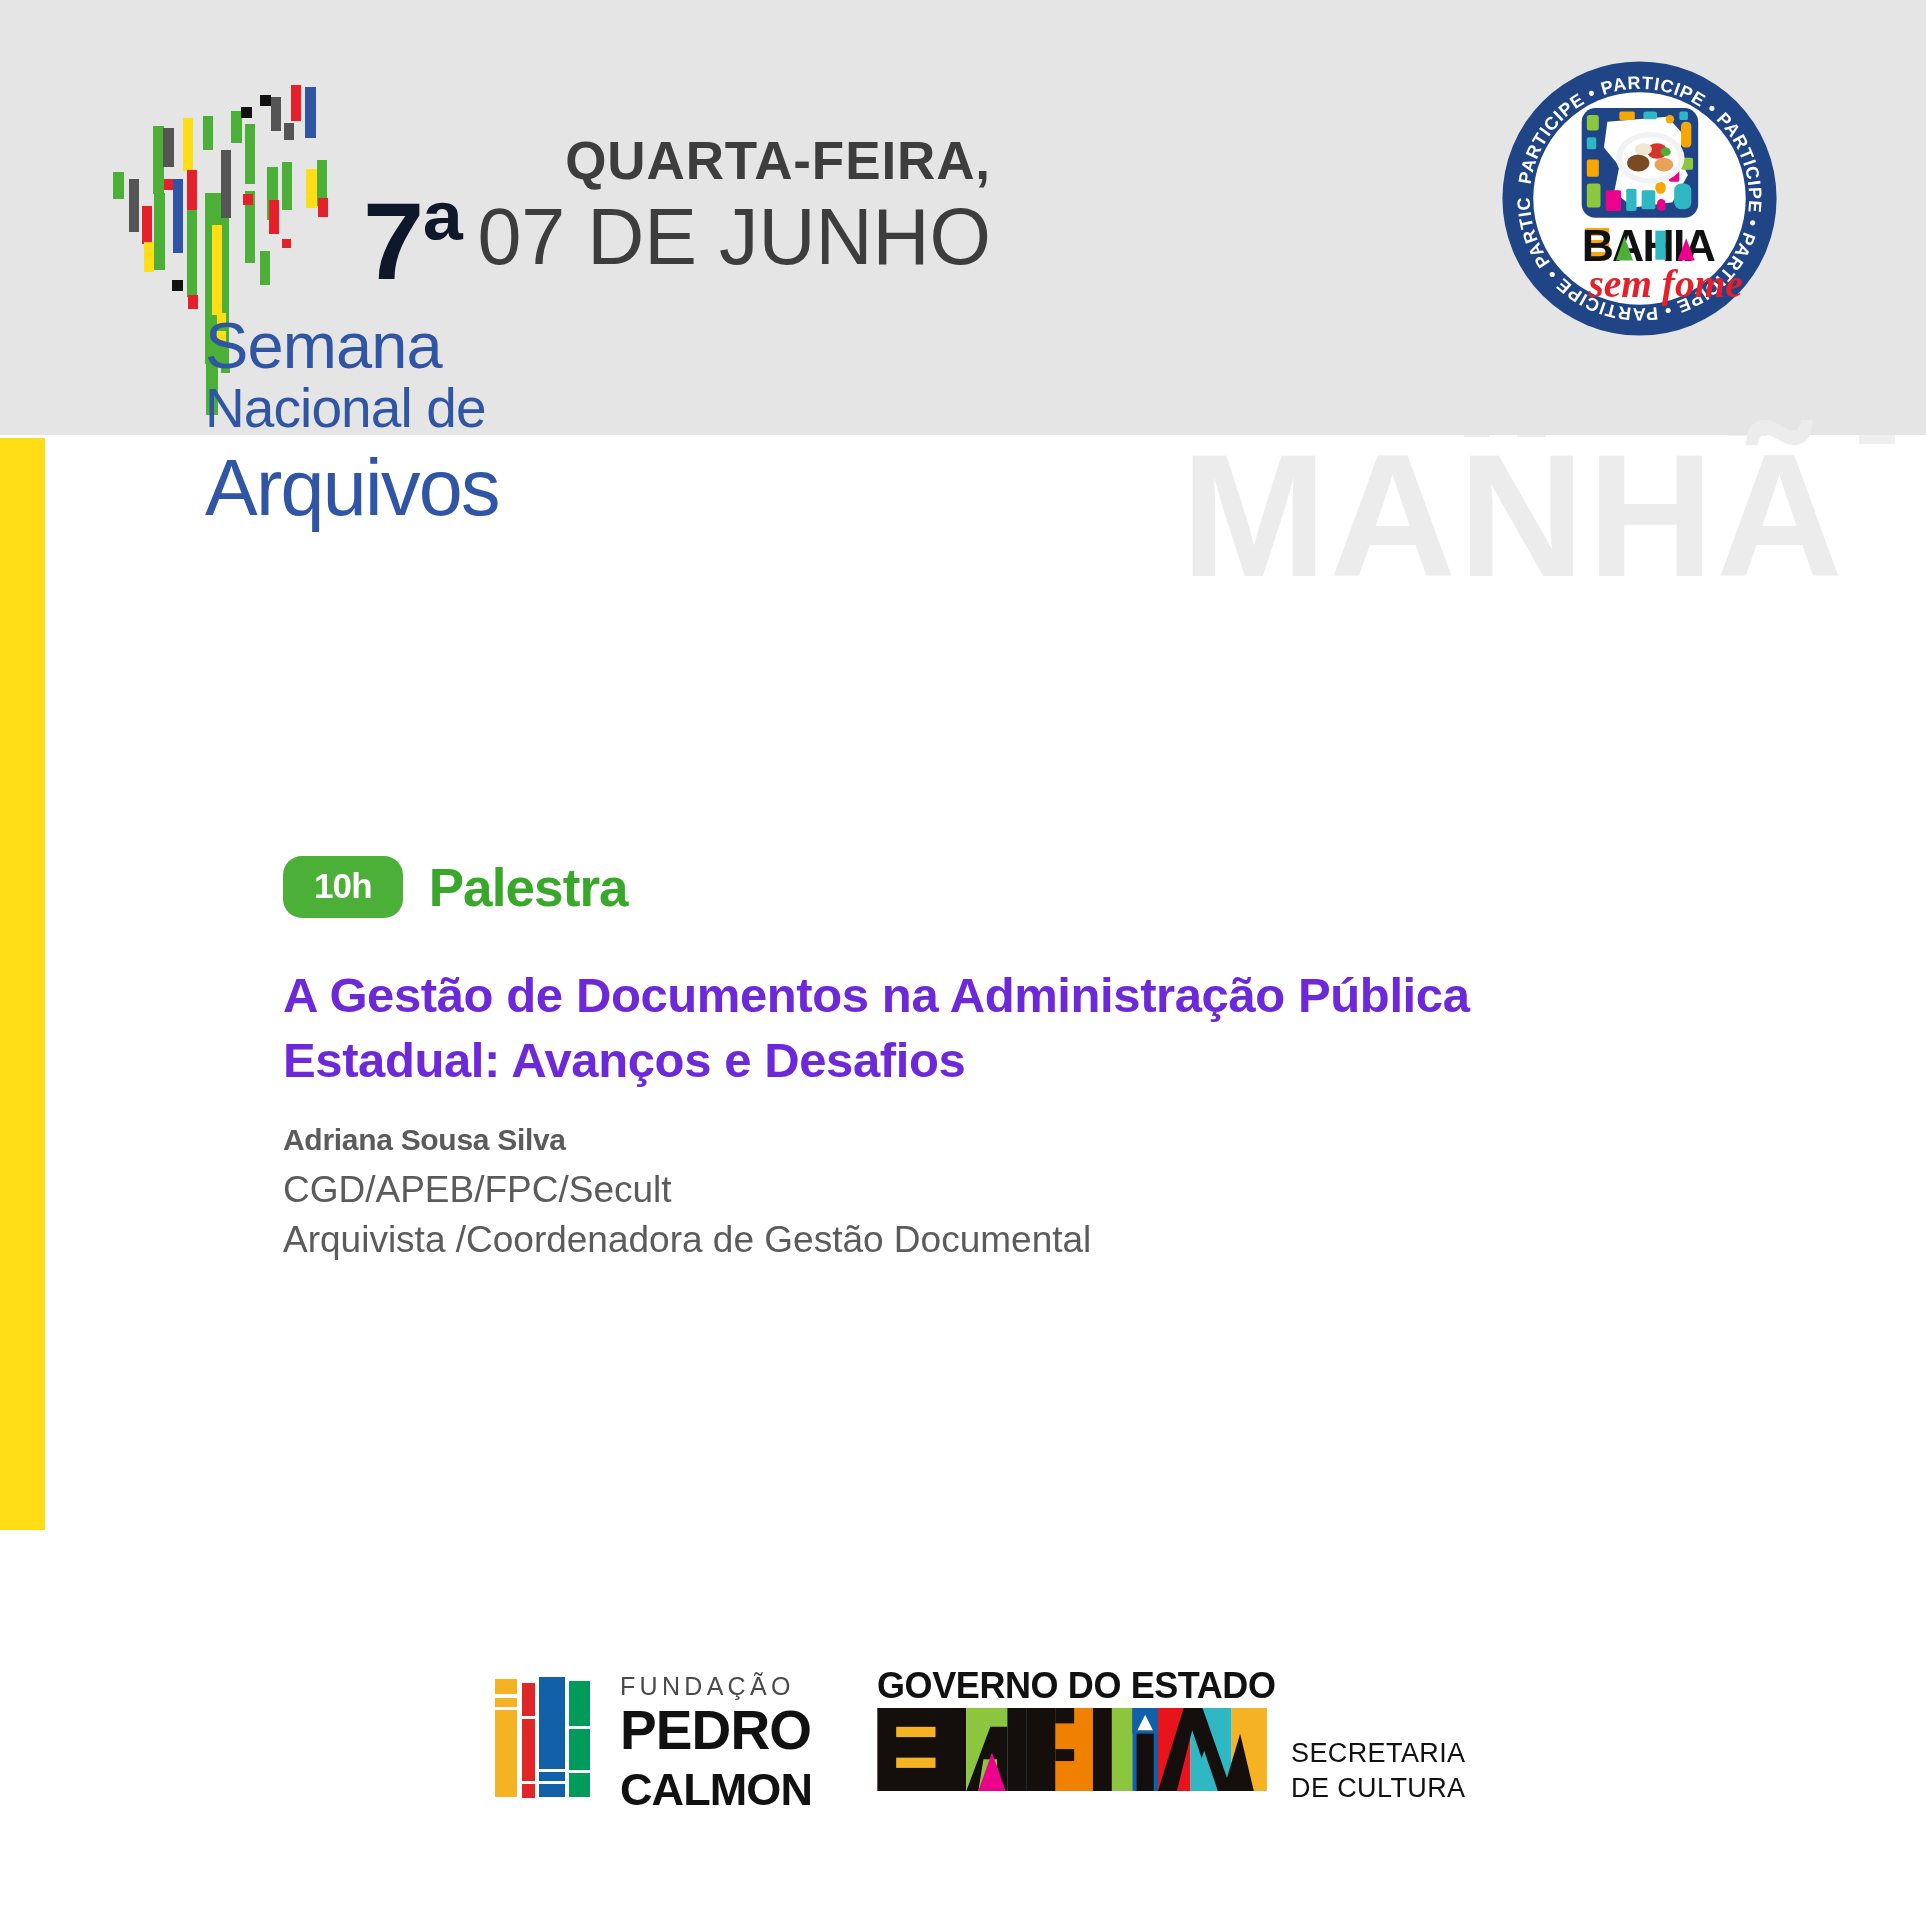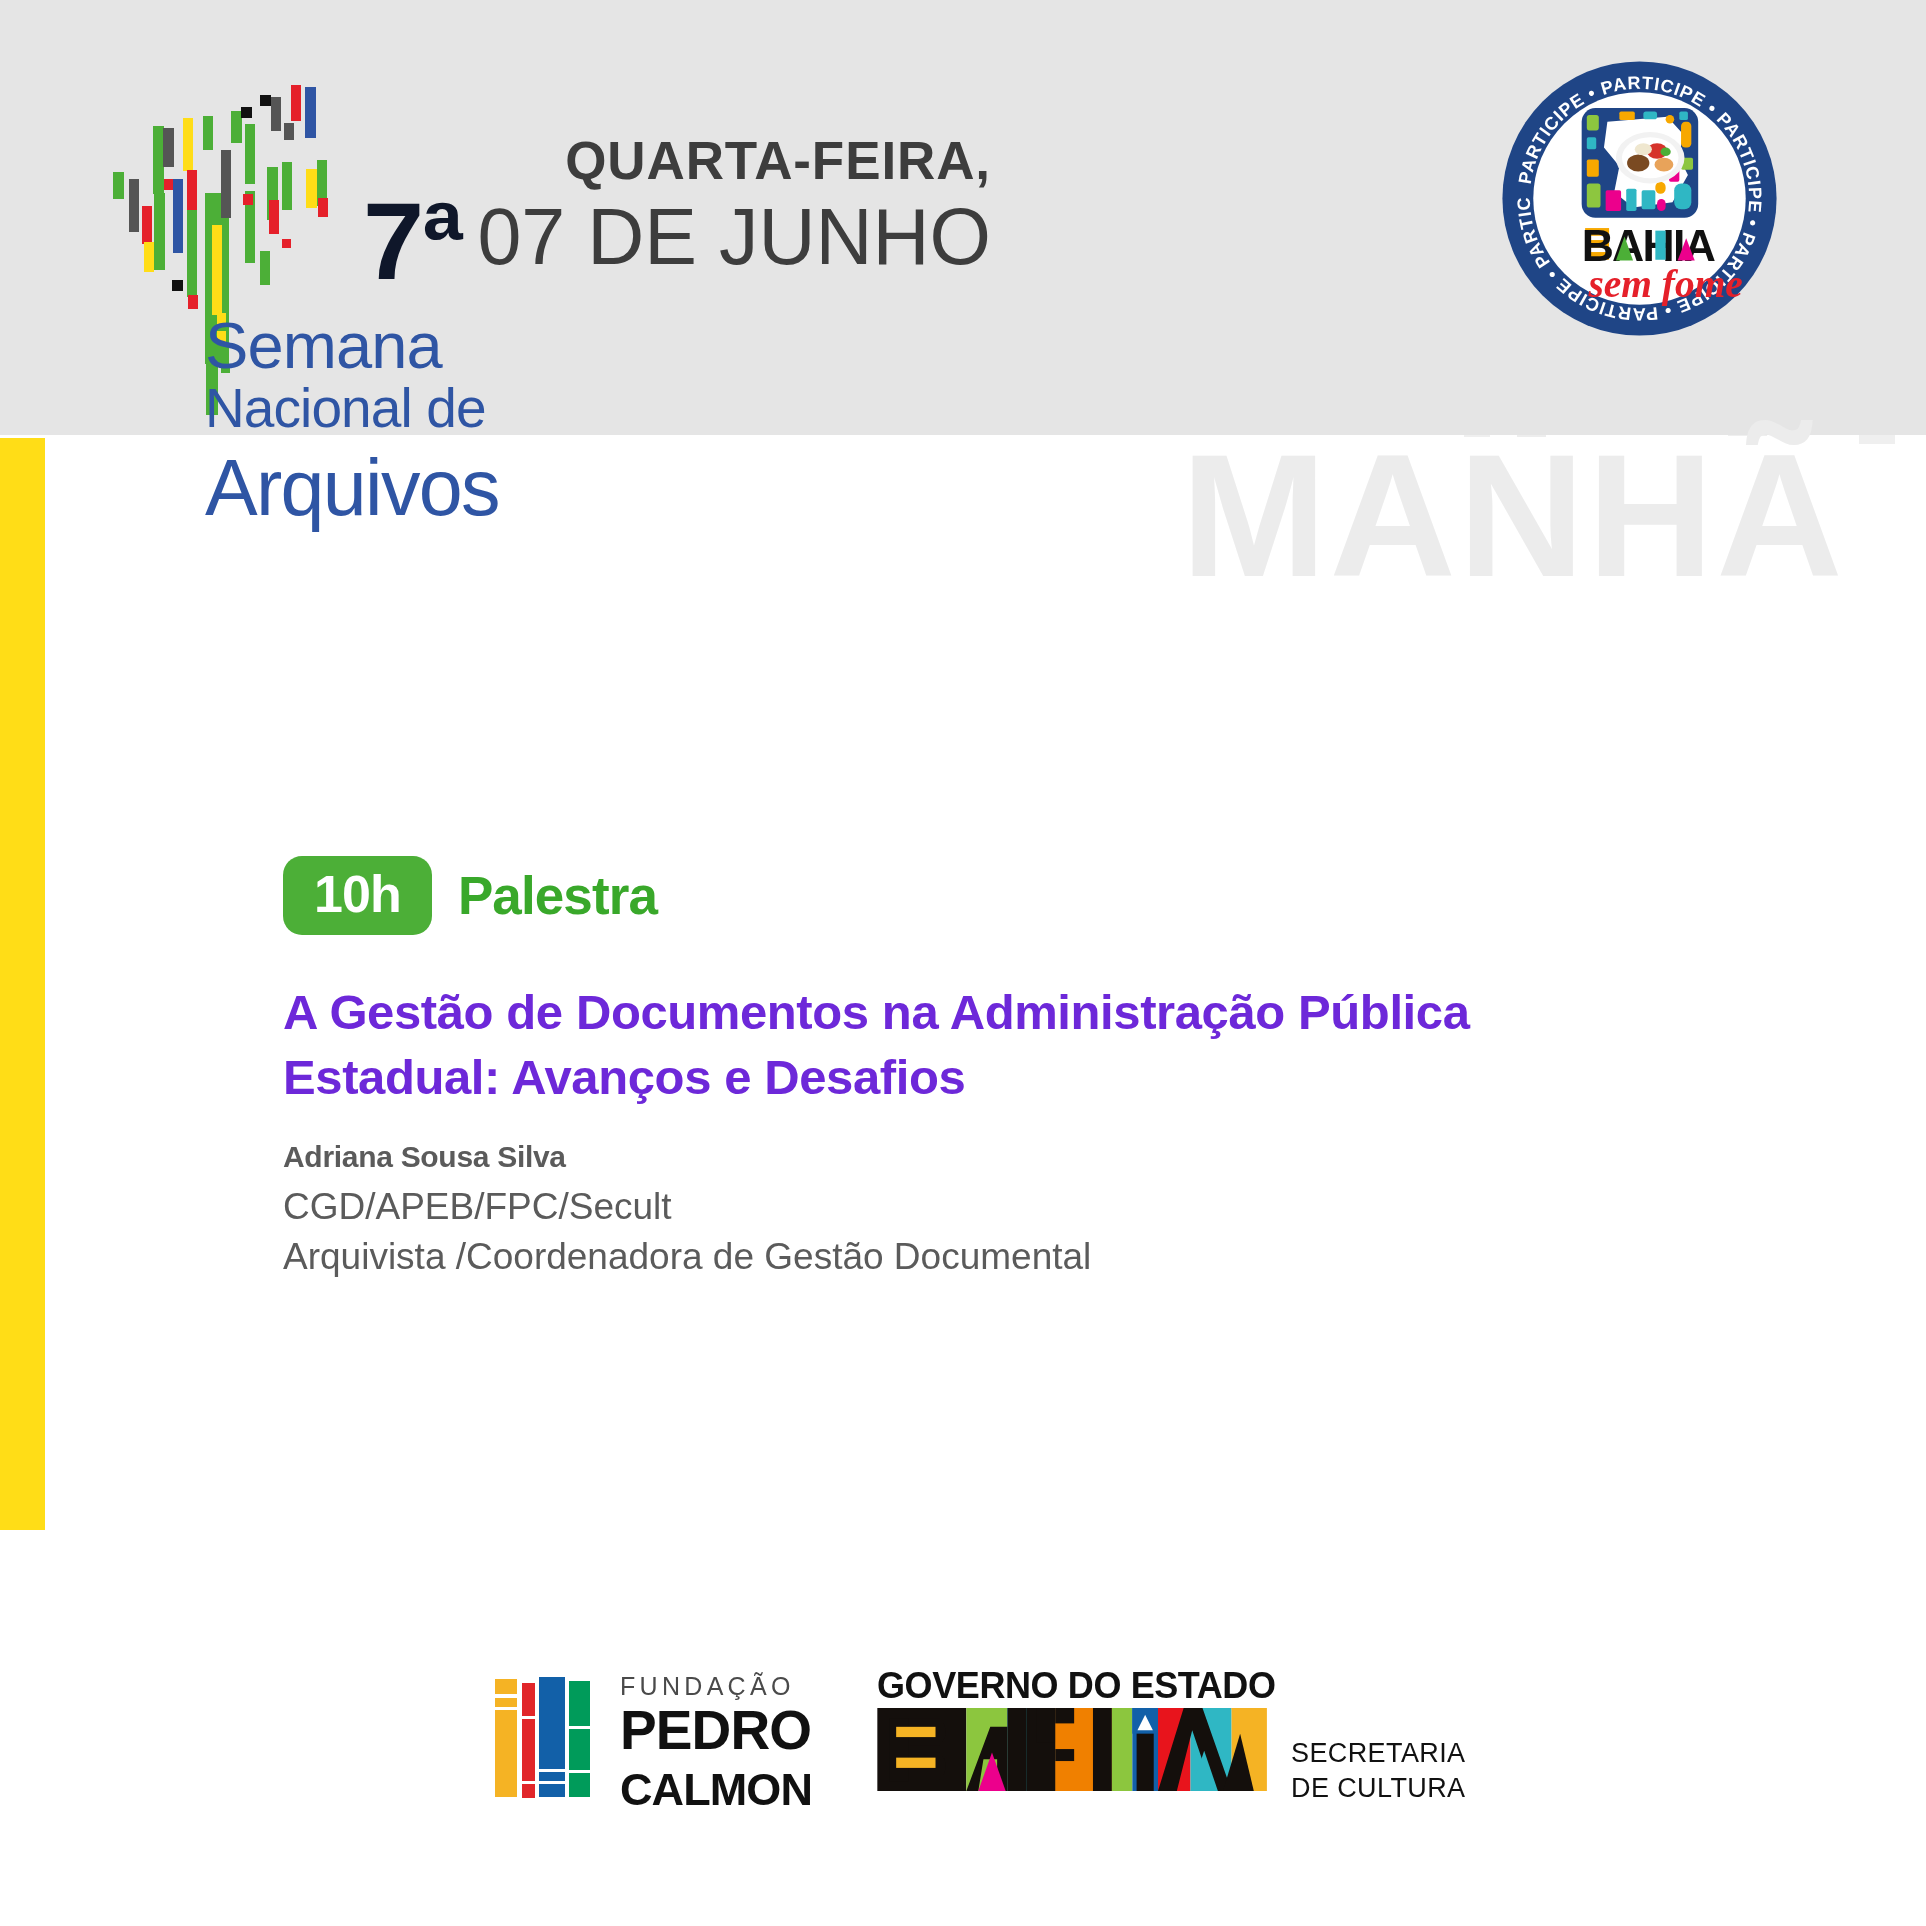--- a/index.html
+++ b/index.html
@@ -75,21 +75,21 @@
   .date-day { font-size: 79px; font-weight: 400; letter-spacing: 0px; line-height: 1.08; margin-top: 5px; }
 
   
   .seal { position: absolute; left: 1496px; top: 55px; width: 287px; height: 287px; }
 
   
   .session { position: absolute; left: 283px; top: 856px; width: 1335px; }
   .sess-head { display: flex; align-items: center; gap: 26px; }
   .time-badge {
     background: #4caf37; color: #ffffff;
-    font-size: 52px; font-weight: 700;
+    font-size: 35px; font-weight: 700;
     border-radius: 19px;
     padding: 12px 31px 15.4px 31px;
     line-height: 1; letter-spacing: -0.9px;
   }
   .sess-type {
     color: #39a82a; font-size: 53px; font-weight: 700;
     letter-spacing: -0.9px; line-height: 1;
   }
   .sess-title {
     margin-top: 45px;

